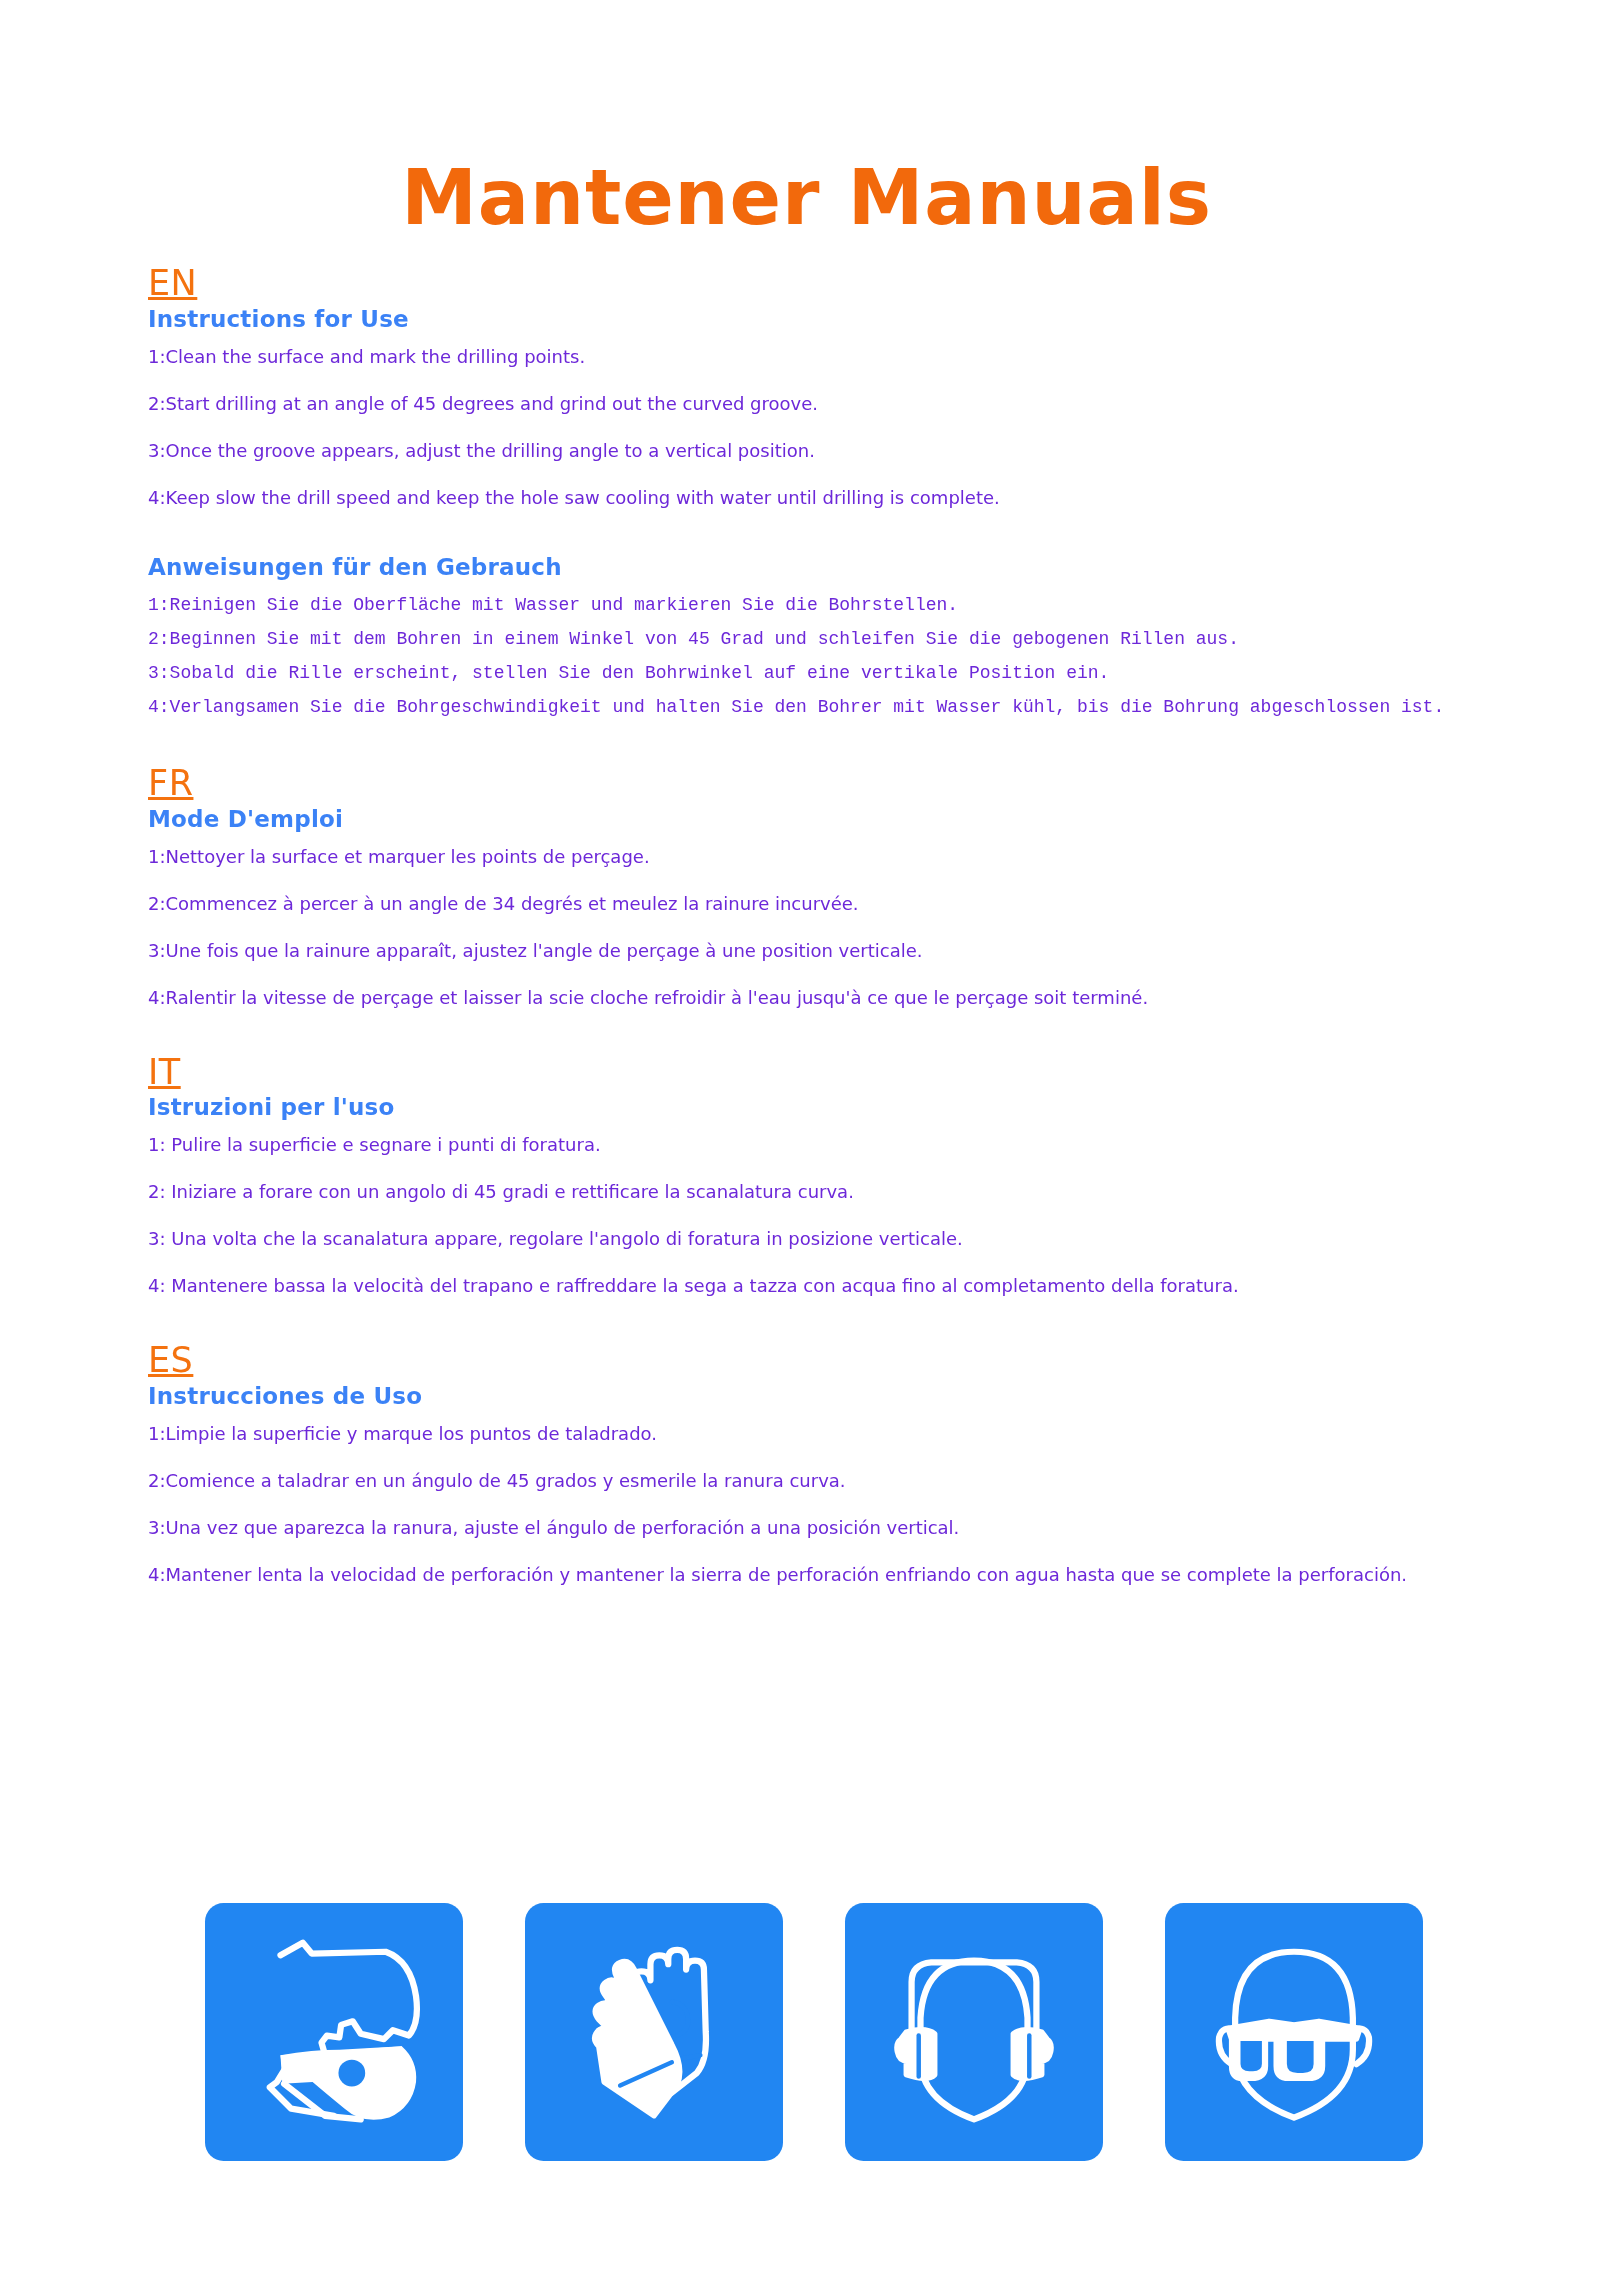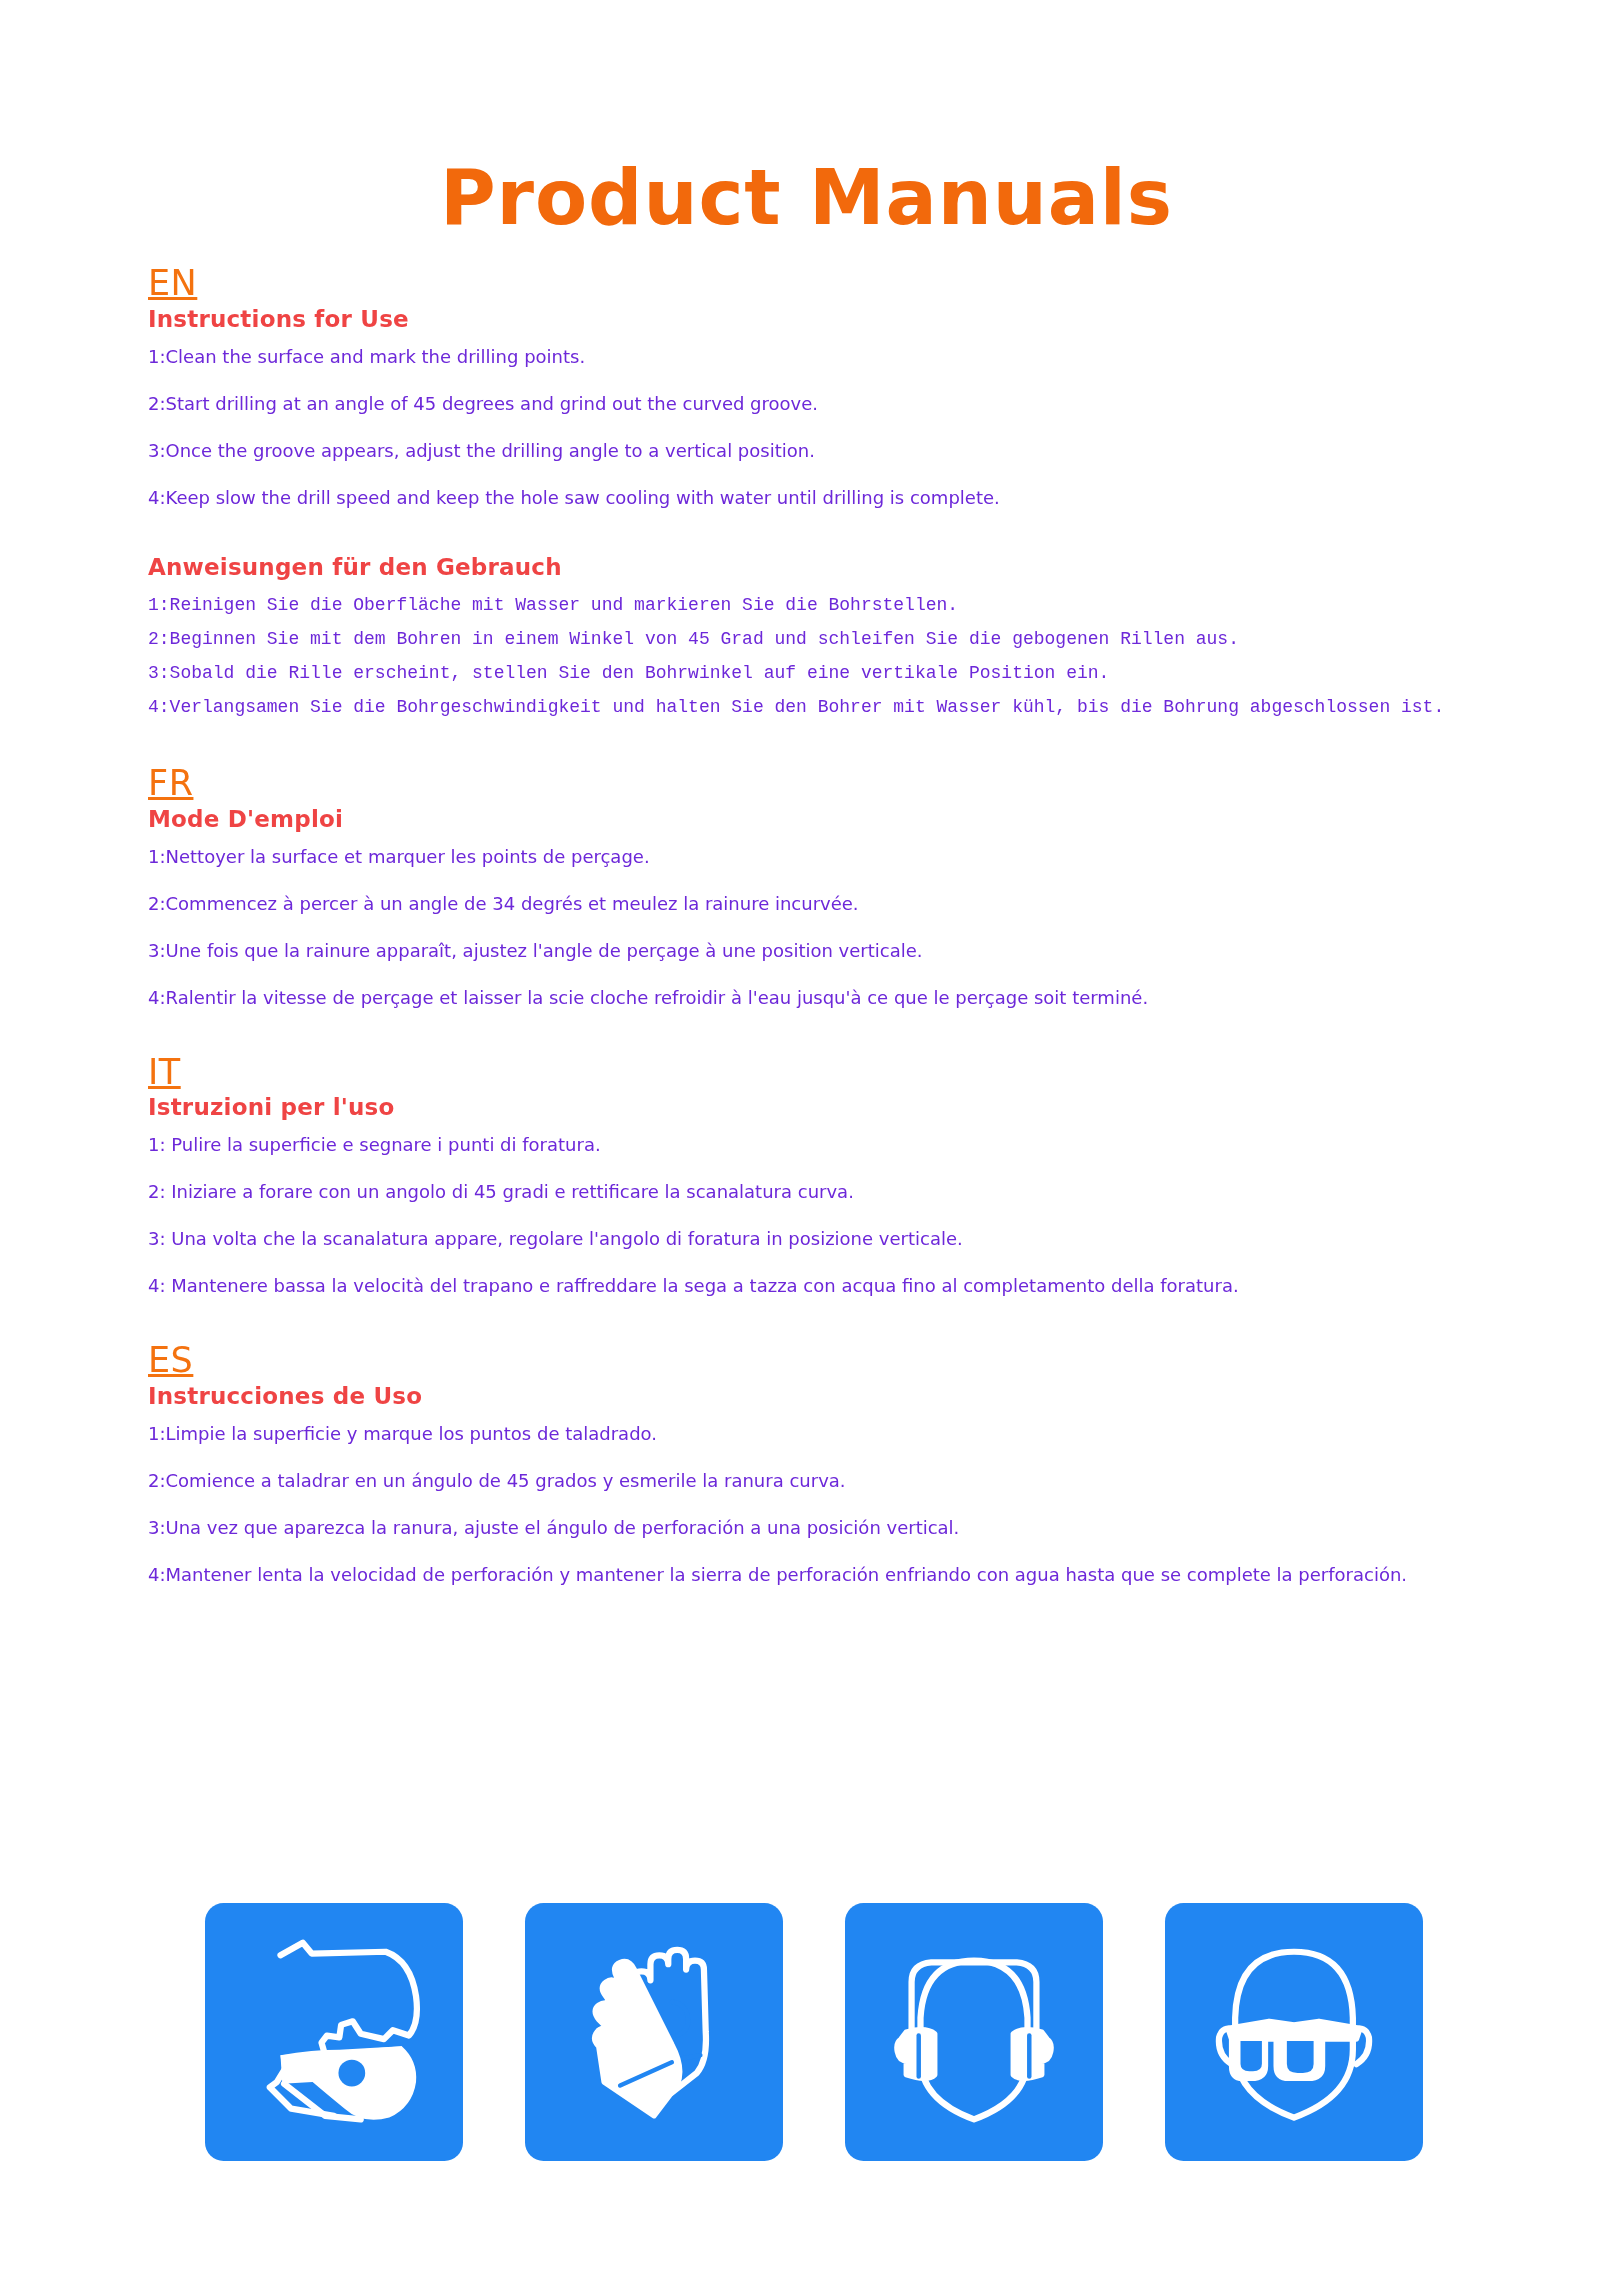--- a/index.html
+++ b/index.html
@@ -61,21 +61,21 @@
     margin: 0 0 1.8px 0;
     letter-spacing: 0.5px;
     text-decoration: underline;
   }
 
   .lang-subtitle {
     font-family: "DejaVu Sans", sans-serif;
     font-weight: bold;
     font-size: 23px;
     line-height: 28px;
-    color: #ef4444;
+    color: #3b82f6;
     margin: 0 0 13px 0;
     letter-spacing: 0.2px;
   }
 
   .steps {
     list-style: none;
     margin: 0;
     padding: 0;
   }
 
@@ -154,21 +154,21 @@
     stroke: #2186f2;
     stroke-width: 5;
     stroke-linecap: round;
   }
 </style>
 </head>
 <body>
 
 <div class="page">
 
-  <h1 class="doc-title">Product Manuals</h1>
+  <h1 class="doc-title">Mantener Manuals</h1>
 
   <div class="sections">
 
     <div class="lang-section" id="section-en">
       <div class="lang-code">EN</div>
       <div class="lang-subtitle">Instructions for Use</div>
       <ul class="steps">
         <li>1:Clean the surface and mark the drilling points.</li>
         <li>2:Start drilling at an angle of 45 degrees and grind out the curved groove.</li>
         <li>3:Once the groove appears, adjust the drilling angle to a vertical position.</li>

